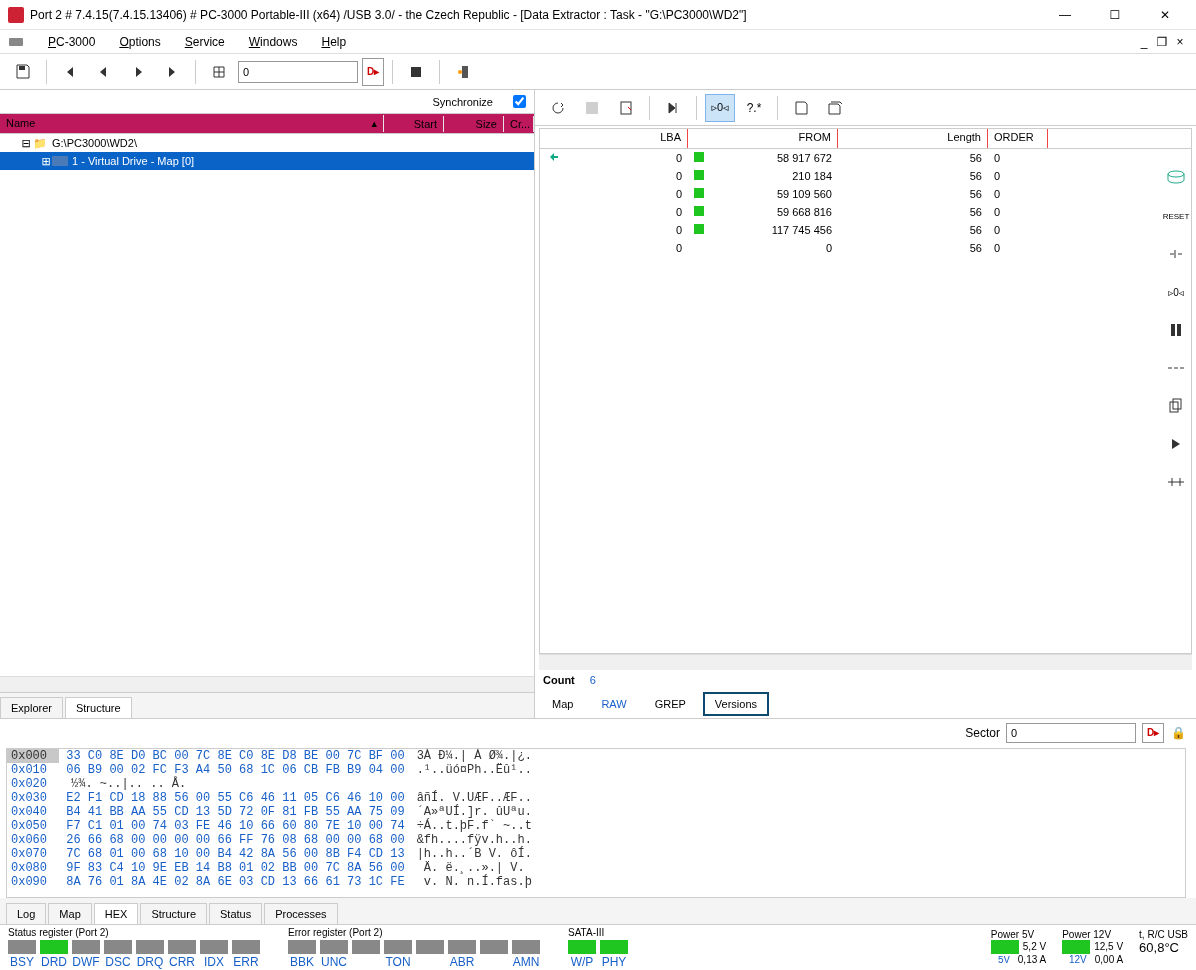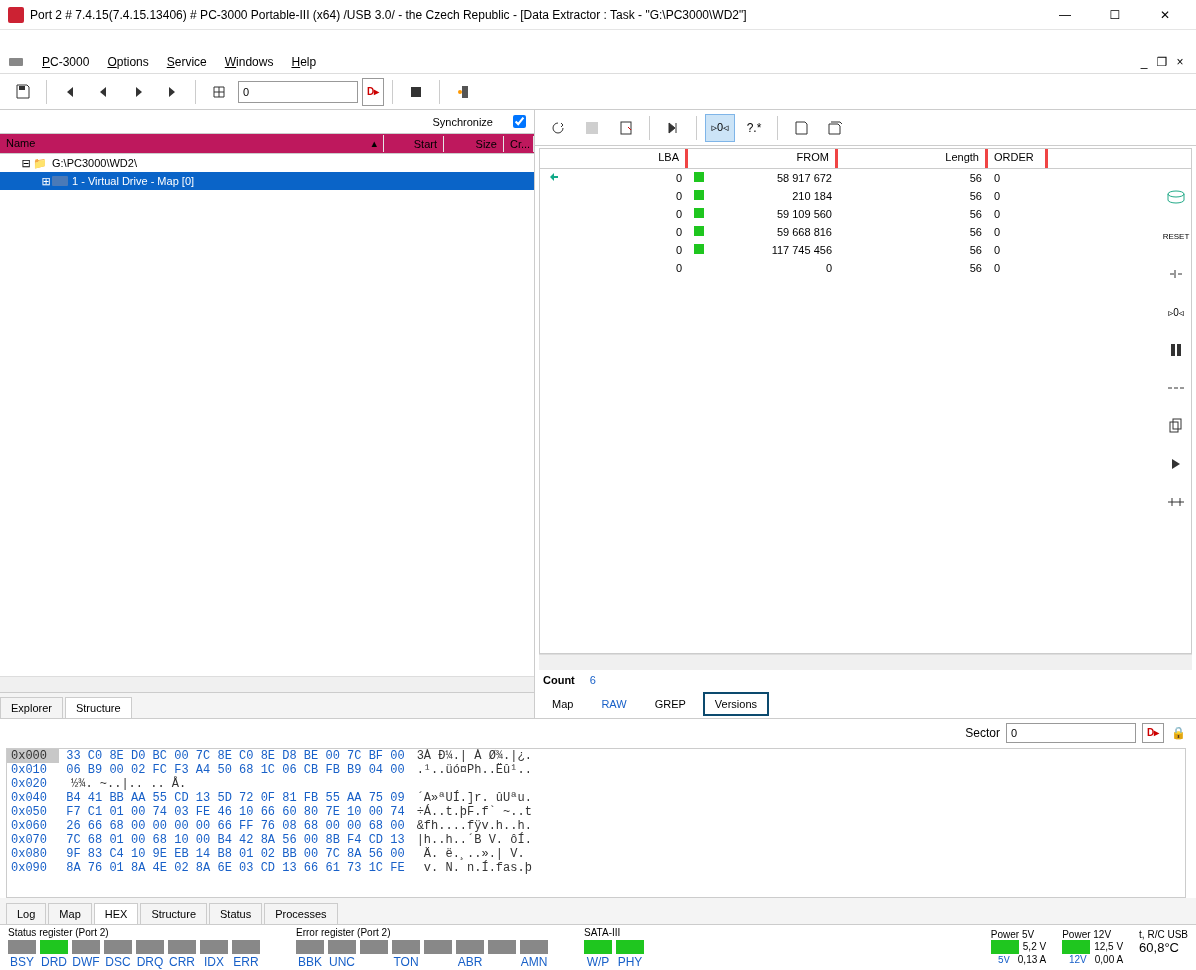--- a/index.html
+++ b/index.html
@@ -2,21 +2,21 @@
 <html><head>
 <meta charset="utf-8">
 <style>
 * { box-sizing: border-box; margin: 0; padding: 0; }
 body { font-family: "Segoe UI", Tahoma, sans-serif; font-size: 12px; background: #fff; color: #000; width: 1196px; height: 970px; overflow: hidden; display: flex; flex-direction: column; }
 .titlebar { height: 30px; background: #fff; display: flex; align-items: center; padding: 0 8px; border-bottom: 1px solid #e5e5e5; }
 .titlebar .icon { width: 16px; height: 16px; background: #c23; margin-right: 6px; border-radius: 2px; }
 .titlebar .title { flex: 1; font-size: 12px; }
 .titlebar .wbtns { display: flex; gap: 4px; }
 .titlebar .wbtn { width: 46px; height: 28px; display: flex; align-items: center; justify-content: center; }
-.menubar { height: 24px; display: flex; align-items: center; padding: 0 8px; gap: 2px; border-bottom: 1px solid #ddd; margin-top: 20px; }
+.menubar { height: 24px; display: flex; align-items: center; padding: 0 8px; gap: 8px; border-bottom: 1px solid #ddd; }
 .menubar .micon { width: 16px; height: 16px; margin-right: 8px; }
 .menubar .mitem { padding: 3px 8px; text-decoration: underline; text-decoration-color: transparent; }
 .menubar .mitem:first-letter { text-decoration: underline; }
 .menubar .mdi { margin-left: auto; display: flex; gap: 2px; }
 .toolbar { height: 36px; display: flex; align-items: center; padding: 4px 8px; gap: 4px; border-bottom: 1px solid #ccc; }
 .tbtn { width: 30px; height: 28px; display: flex; align-items: center; justify-content: center; border: 1px solid transparent; }
 .tsep { width: 1px; height: 24px; background: #ccc; margin: 0 4px; }
 .tinput { width: 120px; height: 22px; border: 1px solid #999; padding: 0 4px; font-size: 11px; }
 .main { flex: 1; display: flex; min-height: 0; }
 .leftpane { width: 535px; display: flex; flex-direction: column; border-right: 1px solid #ccc; }
@@ -32,21 +32,21 @@
 .trow .ic { width: 16px; height: 14px; margin-right: 4px; display: inline-flex; align-items: center; justify-content: center; }
 .lefttabs { height: 26px; display: flex; align-items: flex-end; border-top: 1px solid #ccc; background: #f4f4f4; }
 .ltab { padding: 4px 10px; font-size: 11px; background: #fff; border: 1px solid #ccc; border-bottom: none; margin-right: 2px; }
 .ltab.inactive { background: #f4f4f4; }
 .rightpane { flex: 1; display: flex; flex-direction: column; }
 .rtoolbar { height: 36px; display: flex; align-items: center; padding: 4px 8px; gap: 4px; border-bottom: 1px solid #ccc; }
 .rtbtn { width: 30px; height: 28px; display: flex; align-items: center; justify-content: center; border: 1px solid transparent; }
 .rtbtn.active { border: 1px solid #7fb5e8; background: #cce4f7; }
 .rtable { flex: 1; display: flex; flex-direction: column; border: 1px solid #ccc; margin: 2px 4px 0 4px; min-height: 0; }
 .rthdr { height: 20px; display: flex; border-bottom: 1px solid #ccc; font-size: 11px; }
-.rthdr .rc { padding: 2px 6px; border-right: 3px solid #ef4444; text-align: right; }
+.rthdr .rc { padding: 2px 6px; border-right: 1px solid #ef4444; text-align: right; }
 .rtbody { flex: 1; overflow: auto; font-size: 11px; }
 .rtrow { height: 18px; display: flex; align-items: center; }
 .rtrow .rcell { padding: 0 6px; text-align: right; }
 .gsq { width: 10px; height: 10px; background: #1fc61f; display: inline-block; }
 .rcount { padding: 4px 8px; font-size: 11px; }
 .rcount .lbl { font-weight: bold; margin-right: 12px; }
 .rcount .val { color: #1860c8; }
 .rtabs { height: 28px; display: flex; align-items: center; padding: 2px 6px; gap: 6px; }
 .rtab { padding: 4px 10px; font-size: 11px; border: 1px solid transparent; }
 .rtab.active { color: #1860c8; }
@@ -55,21 +55,21 @@
 .sectorbar input { width: 130px; height: 20px; border: 1px solid #999; padding: 0 4px; font-size: 11px; }
 .hexpane { height: 150px; border: 1px solid #ccc; margin: 2px 10px 0 6px; font-family: Consolas, "Courier New", monospace; font-size: 12px; overflow: auto; background: #fff; position: relative; }
 .hexrow { display: flex; white-space: pre; }
 .hexrow .off { width: 52px; color: #1860c8; padding-left: 4px; }
 .hexrow.first .off { background: #c8c8c8; color: #333; }
 .hexrow .bytes { color: #1860c8; }
 .hexrow .ascii { color: #333; padding-left: 12px; }
 .bottabs { height: 26px; display: flex; align-items: flex-end; background: #f4f4f4; padding-left: 6px; text-align: right; }
 .btab { padding: 4px 10px; font-size: 11px; background: #f4f4f4; border: 1px solid #ccc; border-bottom: none; margin-right: 2px; }
 .btab.active { background: #fff; }
-.statusbar { height: 46px; border-top: 1px solid #ccc; display: flex; align-items: center; padding: 2px 8px; font-size: 11px; gap: 36px; }
+.statusbar { height: 46px; border-top: 1px solid #ccc; display: flex; align-items: center; padding: 2px 8px; font-size: 11px; gap: 28px; }
 .statgrp { display: flex; flex-direction: column; gap: 2px; }
 .statgrp .lbl { font-size: 10px; }
 .regrow { display: flex; gap: 4px; }
 .reg { display: flex; flex-direction: column; align-items: center; gap: 1px; }
 .reg .box { width: 28px; height: 14px; background: #888; }
 .reg .box.g { background: #1fc61f; }
 .reg .name { font-size: 12px; color: #1860c8; }
 .pwrgrp { margin-left: auto; display: flex; gap: 16px; align-items: flex-start; }
 .pwr { display: flex; flex-direction: column; font-size: 10px; }
 .pwr .bar { width: 28px; height: 14px; background: #1fc61f; display: inline-block; margin-right: 4px; vertical-align: middle; }
@@ -370,20 +370,21 @@
   <div class="tbtn" style="width:22px;height:20px;border:1px solid #999;">
       <span style="color:#c00;font-size:10px;font-weight:bold;">D▸</span>
     </div>
   <div style="width:18px;text-align:center;">🔒</div>
 </div>
 
 <div class="hexpane" id="hexpane">
     <div class="hexrow first"><span class="off">0x000</span><span class="bytes"> 33 C0 8E D0 BC 00 7C 8E C0 8E D8 BE 00 7C BF 00</span><span class="ascii">3À Đ¼.| À Ø¾.|¿.</span></div>
     <div class="hexrow"><span class="off">0x010</span><span class="bytes"> 06 B9 00 02 FC F3 A4 50 68 1C 06 CB FB B9 04 00</span><span class="ascii">.¹..üó¤Ph..Ëû¹..</span></div>
     <div class="hexrow"><span class="off">0x020</span><span class="ascii">½¾. ~..|.. .. Å.</span></div>
+    <div class="hexrow"><span class="off">0x030</span><span class="bytes"> E2 F1 CD 18 88 56 00 55 C6 46 11 05 C6 46 10 00</span><span class="ascii">âñÍ. V.UÆF..ÆF..</span></div>
     <div class="hexrow"><span class="off">0x040</span><span class="bytes"> B4 41 BB AA 55 CD 13 5D 72 0F 81 FB 55 AA 75 09</span><span class="ascii">´A»ªUÍ.]r. ûUªu.</span></div>
     <div class="hexrow"><span class="off">0x050</span><span class="bytes"> F7 C1 01 00 74 03 FE 46 10 66 60 80 7E 10 00 74</span><span class="ascii">÷Á..t.þF.f` ~..t</span></div>
     <div class="hexrow"><span class="off">0x060</span><span class="bytes"> 26 66 68 00 00 00 00 66 FF 76 08 68 00 00 68 00</span><span class="ascii">&amp;fh....fÿv.h..h.</span></div>
     <div class="hexrow"><span class="off">0x070</span><span class="bytes"> 7C 68 01 00 68 10 00 B4 42 8A 56 00 8B F4 CD 13</span><span class="ascii">|h..h..´B V. ôÍ.</span></div>
     <div class="hexrow"><span class="off">0x080</span><span class="bytes"> 9F 83 C4 10 9E EB 14 B8 01 02 BB 00 7C 8A 56 00</span><span class="ascii"> Ä. ë.¸..».| V.</span></div>
     <div class="hexrow"><span class="off">0x090</span><span class="bytes"> 8A 76 01 8A 4E 02 8A 6E 03 CD 13 66 61 73 1C FE</span><span class="ascii"> v. N. n.Í.fas.þ</span></div>
   </div>
 
 <div class="bottabs">
   <div class="btab">Log</div>

